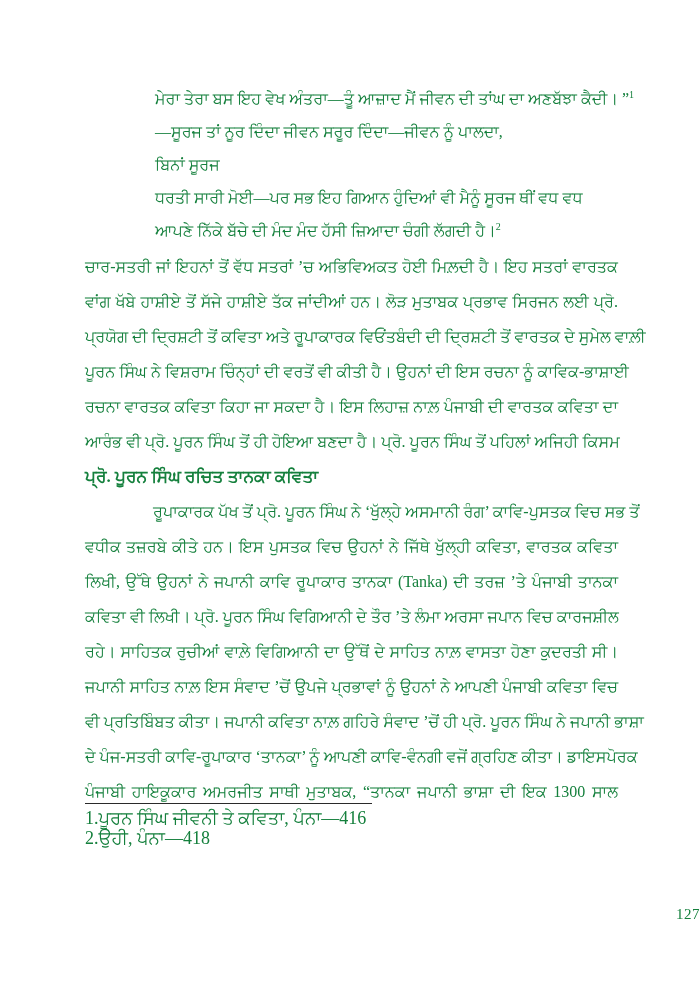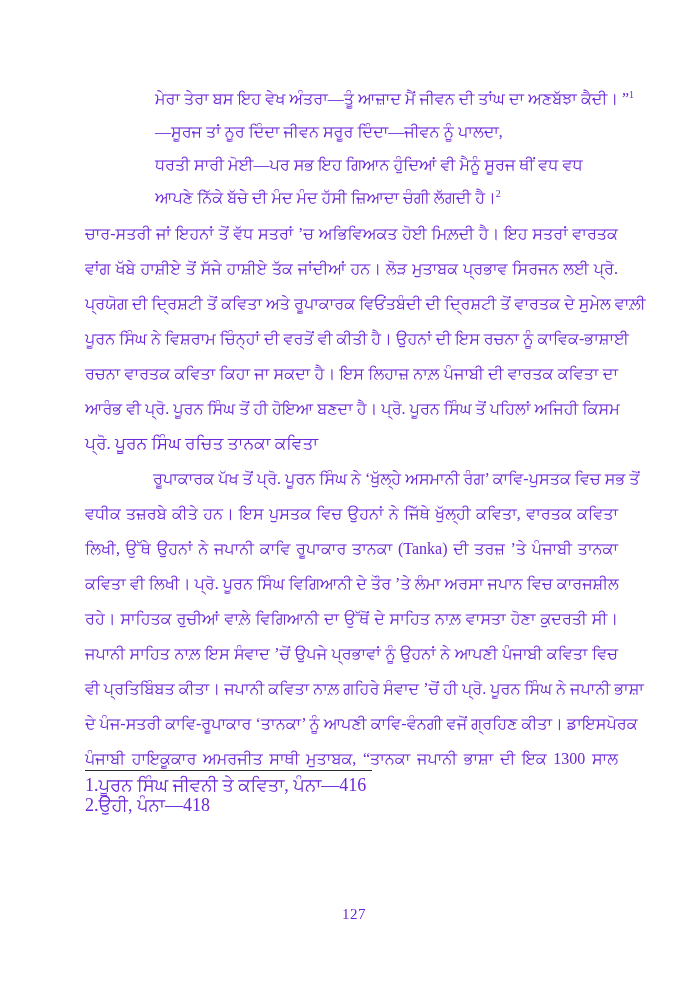--- a/index.html
+++ b/index.html
@@ -1,21 +1,21 @@
 <!DOCTYPE html>
 <html lang="pa"><head>
 <meta charset="utf-8">
 <style>
   html,body{margin:0;padding:0;background:#e8e8e8;}
   .page{
     position:relative;
     width:700px;height:991px;
     margin:0 auto;
     background:#ffffff;
-    color:#6d28d9;
+    color:#15803d;
     font-family:"Liberation Serif","DejaVu Sans",sans-serif;
     overflow:hidden;
     box-sizing:border-box;
   }
   .content{
     position:absolute;
     left:85px;
     width:533px;
     top:82px;
   }
@@ -39,21 +39,21 @@
     text-align-last:justify;
   }
   .lline{
     text-align:left;
     text-align-last:left;
   }
   .indent{
     padding-left:68px;
   }
   .heading .line{
-    font-weight:normal;
+    font-weight:bold;
     font-size:17px;
   }
   sup.fnref{
     font-size:10px;
     line-height:0;
     vertical-align:super;
   }
   .fnrule{
     width:287px;
     height:0;
@@ -63,34 +63,35 @@
   .footnotes .fn{
     font-size:18px;
     height:20px;
     line-height:20px;
     white-space:nowrap;
   }
   .pageno{
     position:absolute;
     left:8px;right:0;
     top:906px;
-    text-align:center;
+    text-align:right;
     font-size:15px;
     letter-spacing:0.5px;
   }
 </style>
 </head>
 <body>
 
 <div class="page">
   <div class="content">
 
     <div class="verse">
       <div class="line lline"><span>ਮੇਰਾ ਤੇਰਾ ਬਸ ਇਹ ਵੇਖ ਅੰਤਰਾ—ਤੂੰ ਆਜ਼ਾਦ ਮੈਂ ਜੀਵਨ ਦੀ ਤਾਂਘ ਦਾ ਅਣਬੱਝਾ ਕੈਦੀ। ”</span><sup class="fnref">1</sup></div>
       <div class="line lline">—ਸੂਰਜ ਤਾਂ ਨੂਰ ਦਿੰਦਾ ਜੀਵਨ ਸਰੂਰ ਦਿੰਦਾ—ਜੀਵਨ ਨੂੰ ਪਾਲਦਾ,</div>
+      <div class="line lline">ਬਿਨਾਂ ਸੂਰਜ</div>
       <div class="line lline">ਧਰਤੀ ਸਾਰੀ ਮੋਈ—ਪਰ ਸਭ ਇਹ ਗਿਆਨ ਹੁੰਦਿਆਂ ਵੀ ਮੈਨੂੰ ਸੂਰਜ ਥੀਂ ਵਧ ਵਧ</div>
       <div class="line lline"><span>ਆਪਣੇ ਨਿੱਕੇ ਬੱਚੇ ਦੀ ਮੰਦ ਮੰਦ ਹੱਸੀ ਜ਼ਿਆਦਾ ਚੰਗੀ ਲੱਗਦੀ ਹੈ।</span><sup class="fnref">2</sup></div>
     </div>
 
     <div class="para">
       <div class="line jline">ਚਾਰ-ਸਤਰੀ ਜਾਂ ਇਹਨਾਂ ਤੋਂ ਵੱਧ ਸਤਰਾਂ ’ਚ ਅਭਿਵਿਅਕਤ ਹੋਈ ਮਿਲ਼ਦੀ ਹੈ। ਇਹ ਸਤਰਾਂ ਵਾਰਤਕ</div>
       <div class="line jline">ਵਾਂਗ ਖੱਬੇ ਹਾਸ਼ੀਏ ਤੋਂ ਸੱਜੇ ਹਾਸ਼ੀਏ ਤੱਕ ਜਾਂਦੀਆਂ ਹਨ। ਲੋੜ ਮੁਤਾਬਕ ਪ੍ਰਭਾਵ ਸਿਰਜਨ ਲਈ ਪ੍ਰੋ.</div>
       <div class="line jline">ਪ੍ਰਯੋਗ ਦੀ ਦ੍ਰਿਸ਼ਟੀ ਤੋਂ ਕਵਿਤਾ ਅਤੇ ਰੂਪਾਕਾਰਕ ਵਿਓਂਤਬੰਦੀ ਦੀ ਦ੍ਰਿਸ਼ਟੀ ਤੋਂ ਵਾਰਤਕ ਦੇ ਸੁਮੇਲ ਵਾਲ਼ੀ</div>
       <div class="line jline">ਪੂਰਨ ਸਿੰਘ ਨੇ ਵਿਸ਼ਰਾਮ ਚਿੰਨ੍ਹਾਂ ਦੀ ਵਰਤੋਂ ਵੀ ਕੀਤੀ ਹੈ। ਉਹਨਾਂ ਦੀ ਇਸ ਰਚਨਾ ਨੂੰ ਕਾਵਿਕ-ਭਾਸ਼ਾਈ</div>
       <div class="line jline">ਰਚਨਾ ਵਾਰਤਕ ਕਵਿਤਾ ਕਿਹਾ ਜਾ ਸਕਦਾ ਹੈ। ਇਸ ਲਿਹਾਜ਼ ਨਾਲ਼ ਪੰਜਾਬੀ ਦੀ ਵਾਰਤਕ ਕਵਿਤਾ ਦਾ</div>

